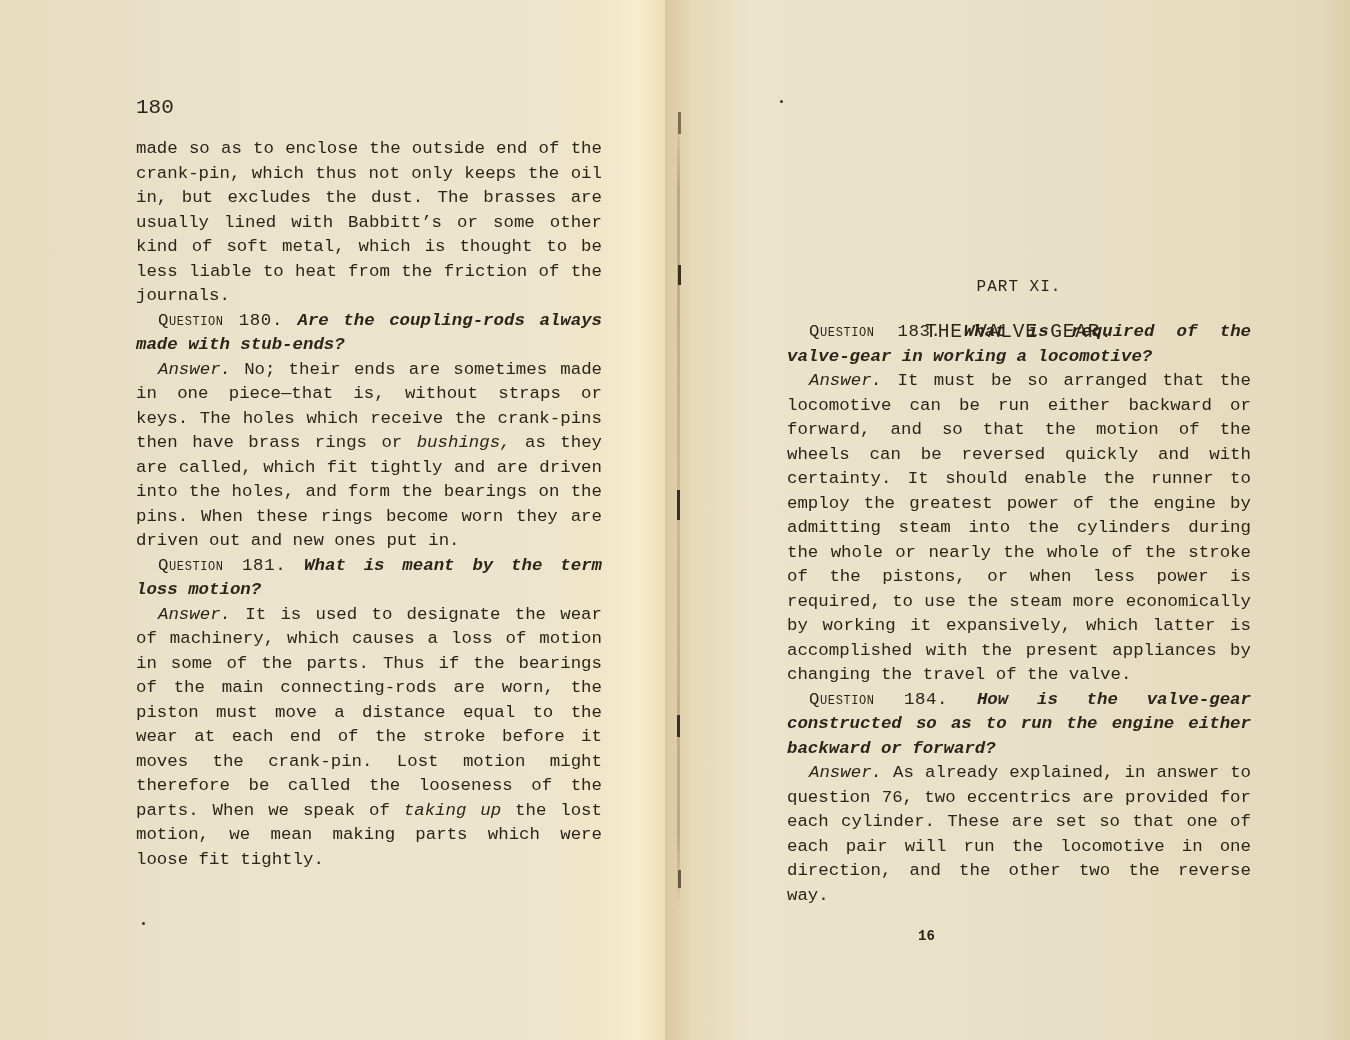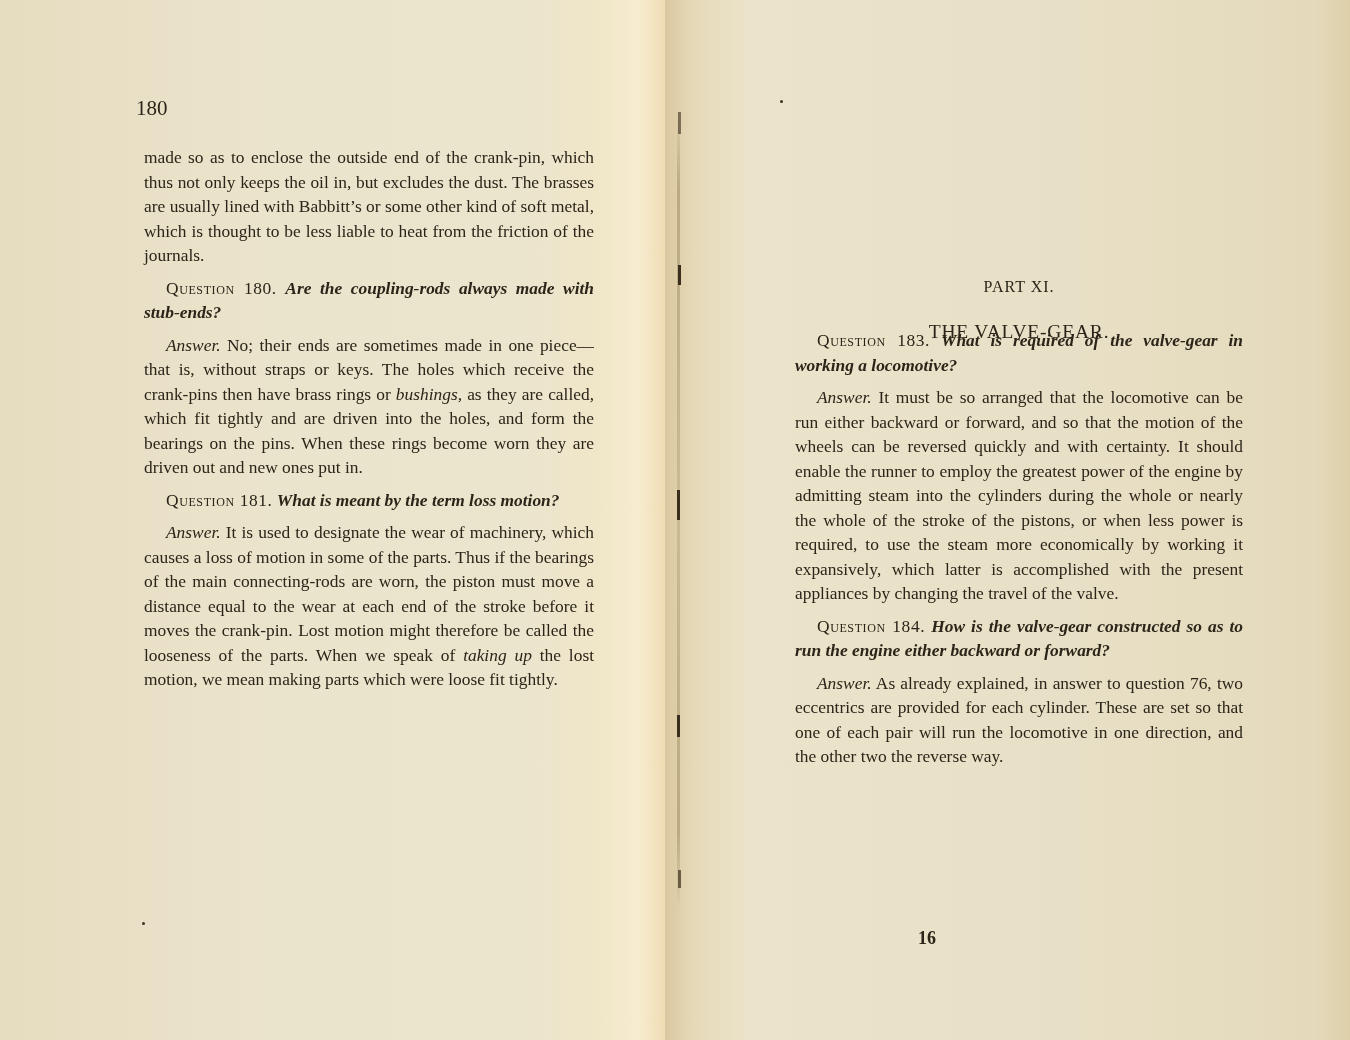--- a/index.html
+++ b/index.html
@@ -2,21 +2,21 @@
 <html><head>
 <meta charset="utf-8">
 <style>
   html, body { margin:0; padding:0; }
   body {
     width:1350px; height:1040px; overflow:hidden; position:relative;
     background:#e7dfc6;
     font-family:"Liberation Serif","DejaVu Serif",serif;
     color:#2b2519;
   }
-  .spread { position:absolute; inset:0; }
+  .spread { position:absolute; inset:0;font-family:Liberation Mono, monospace; }
   .page-left {
     position:absolute; left:0; top:0; width:665px; height:1040px;
     background: linear-gradient(90deg, #e6dcc0 0%, #ebe4cc 40%, #ece5cd 80%, #f0e6c8 90%, #f7ecd0 96%, #efdcb4 100%);
   }
   .page-right {
     position:absolute; left:665px; top:0; width:685px; height:1040px;
     background: linear-gradient(90deg, #d9c79e 0%, #e6d9b8 4%, #ebe3ca 12%, #e8e0c6 60%, #e4d9bb 95%, #ddcfa9 100%);
   }
   .gutter-line {
     position:absolute; left:677px; top:110px; width:3px; height:800px;
@@ -31,36 +31,36 @@
   .running-head .num { width:96px; }
   .running-head .title { font-style:italic; letter-spacing:0.3px; }
 
   .col {
     position:absolute; font-size:17.4px; line-height:24.5px;
     text-align:justify; hyphens:none;
   }
   .col-left { left:136px; top:137px; width:466px; }
   .col-right { left:787px; top:320px; width:464px; }
 
-  .col p { margin:8px; }
+  .col p { margin:0; }
   .col p.indent { text-indent:22px; }
   .sc { font-variant:small-caps; letter-spacing:0.6px; }
   .it { font-style:italic; font-weight:bold; }
   .ans { font-style:italic; }
 
   .part-title {
     position:absolute; left:787px; top:234px; width:464px; text-align:center;
     font-size:16px; letter-spacing:1px;margin-top:44px;
   }
   .section-title {
     position:absolute; left:787px; top:281px; width:464px; text-align:center;
     font-size:19.5px; letter-spacing:0.8px;margin-top:40px;
   }
   .signature {
-    position:absolute; left:918px; top:928px; font-size:18px; font-weight:bold;
+    position:absolute; left:918px; top:928px; font-size:14px; font-weight:bold;
   }
   .speck { position:absolute; width:3px; height:3px; border-radius:50%; background:#3b3222; }
 </style>
 </head>
 <body>
 
 <div class="spread">
   <div class="page-left"></div>
   <div class="page-right"></div>
   <div class="gutter-line"></div>

